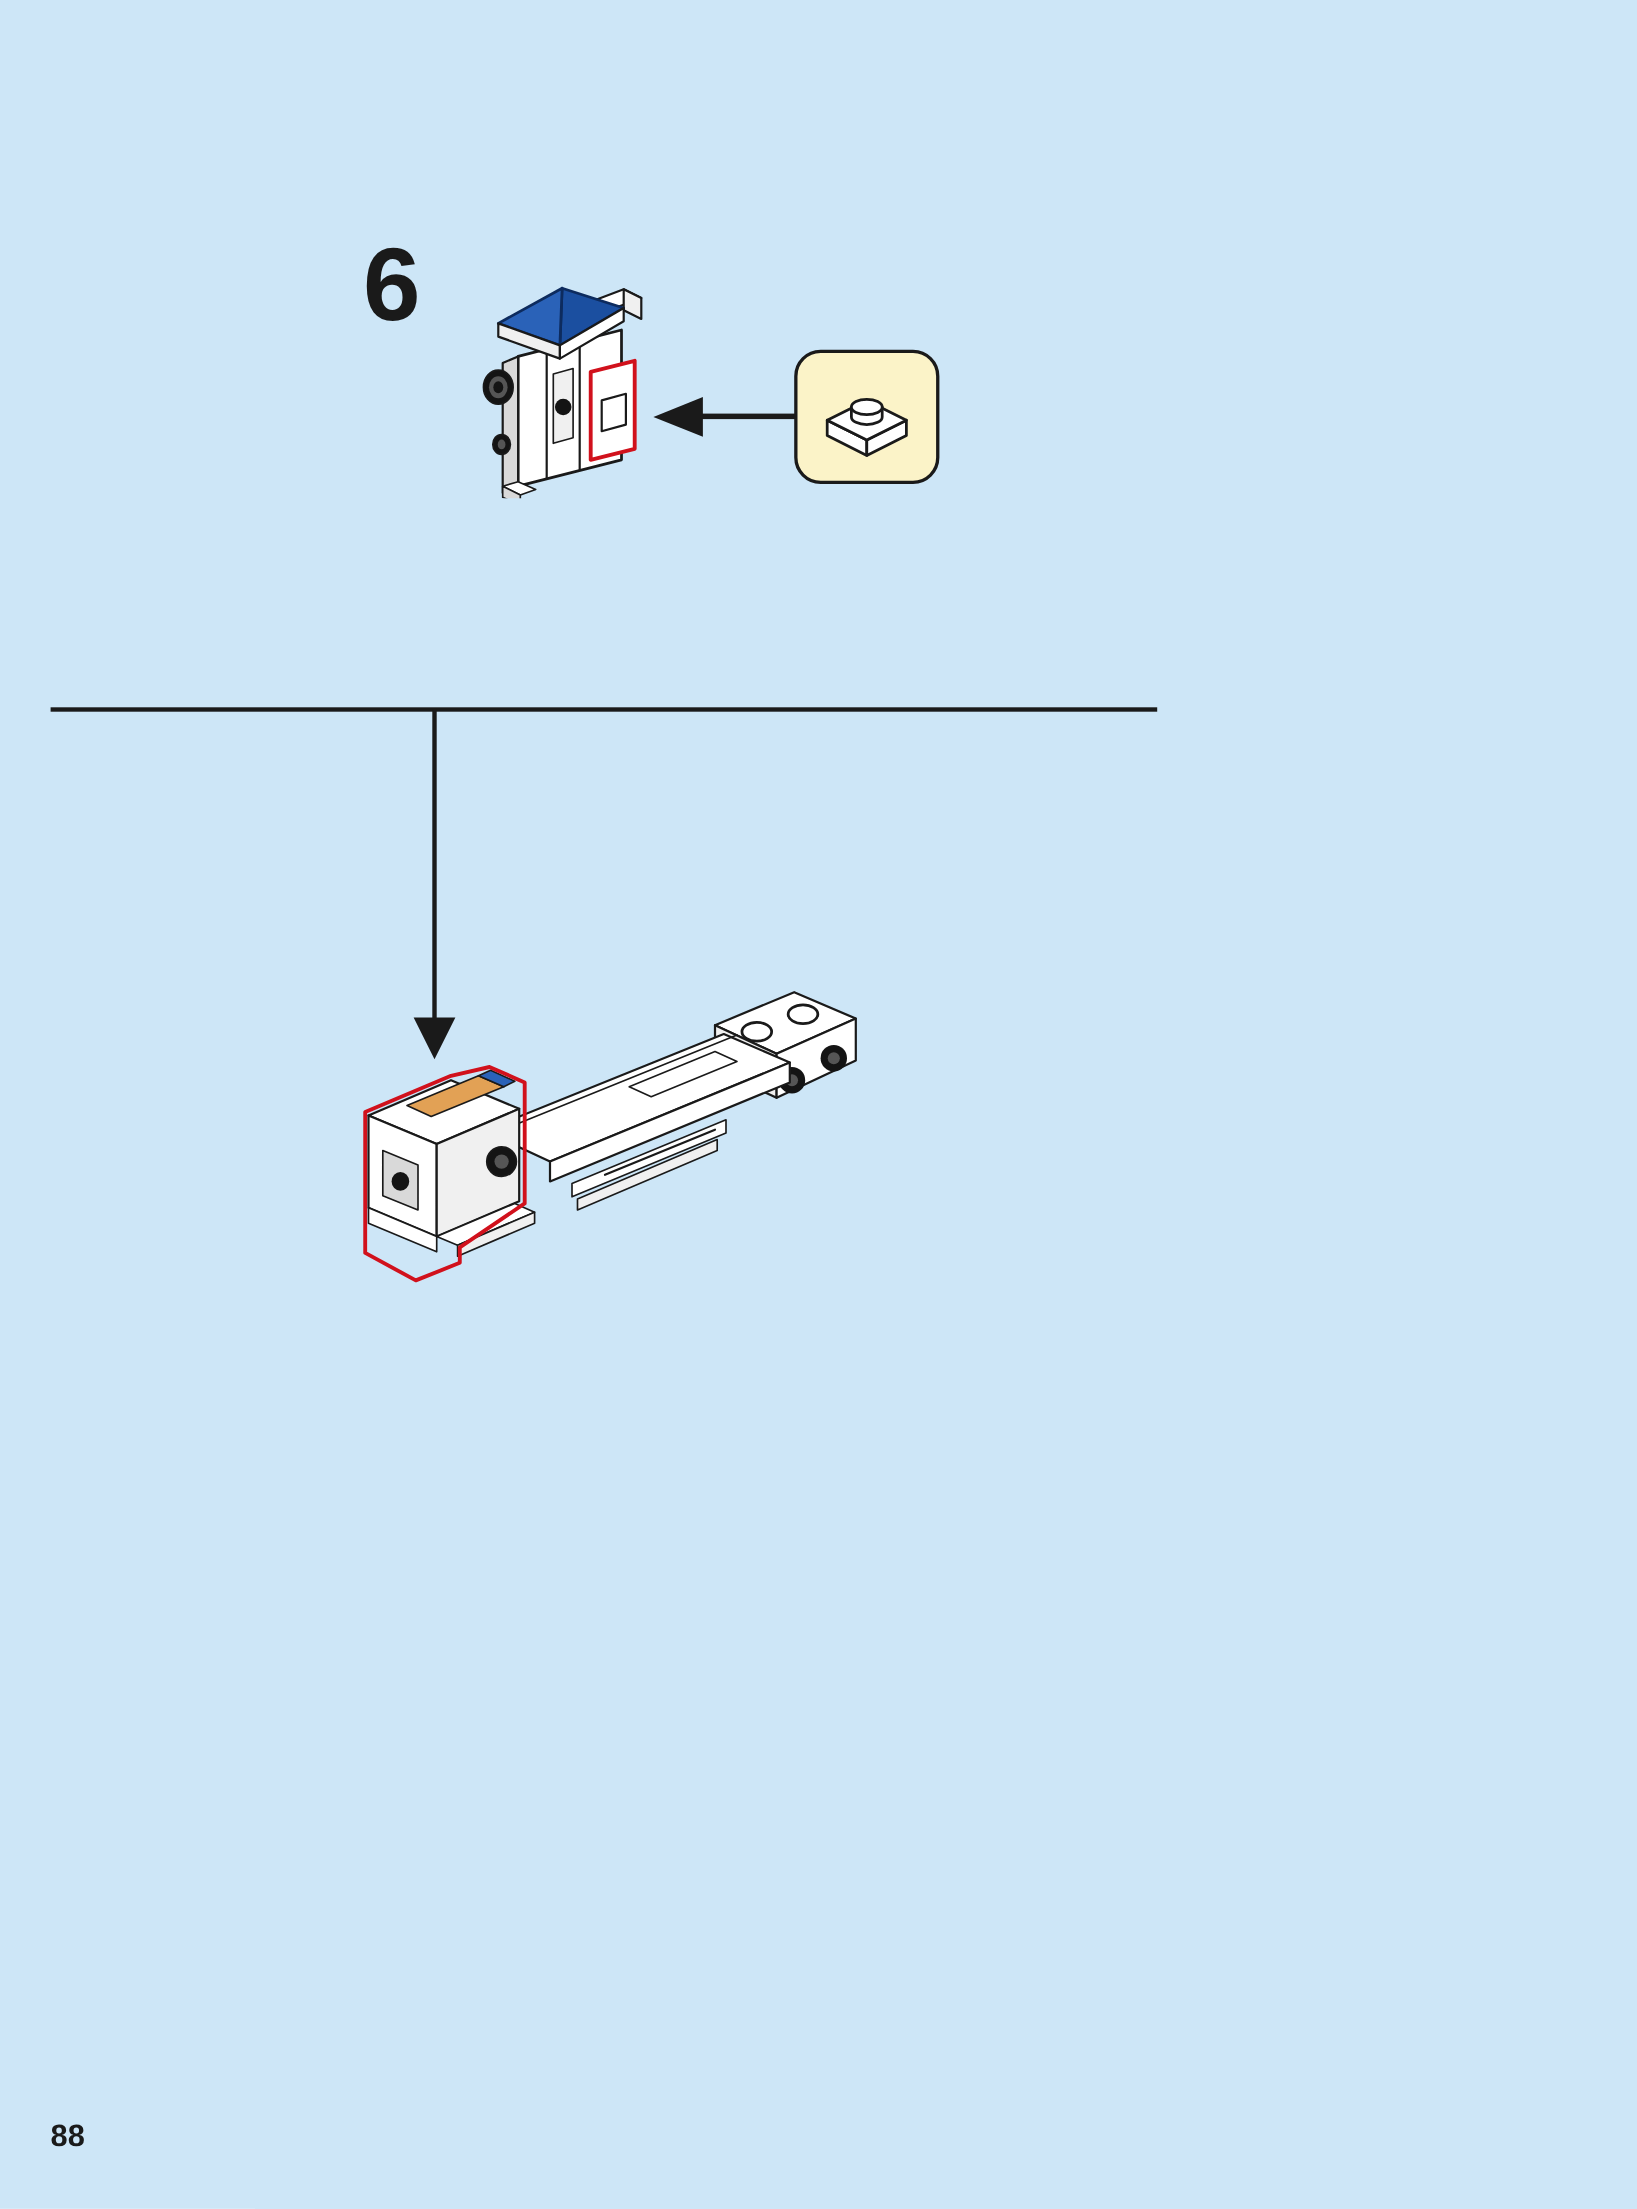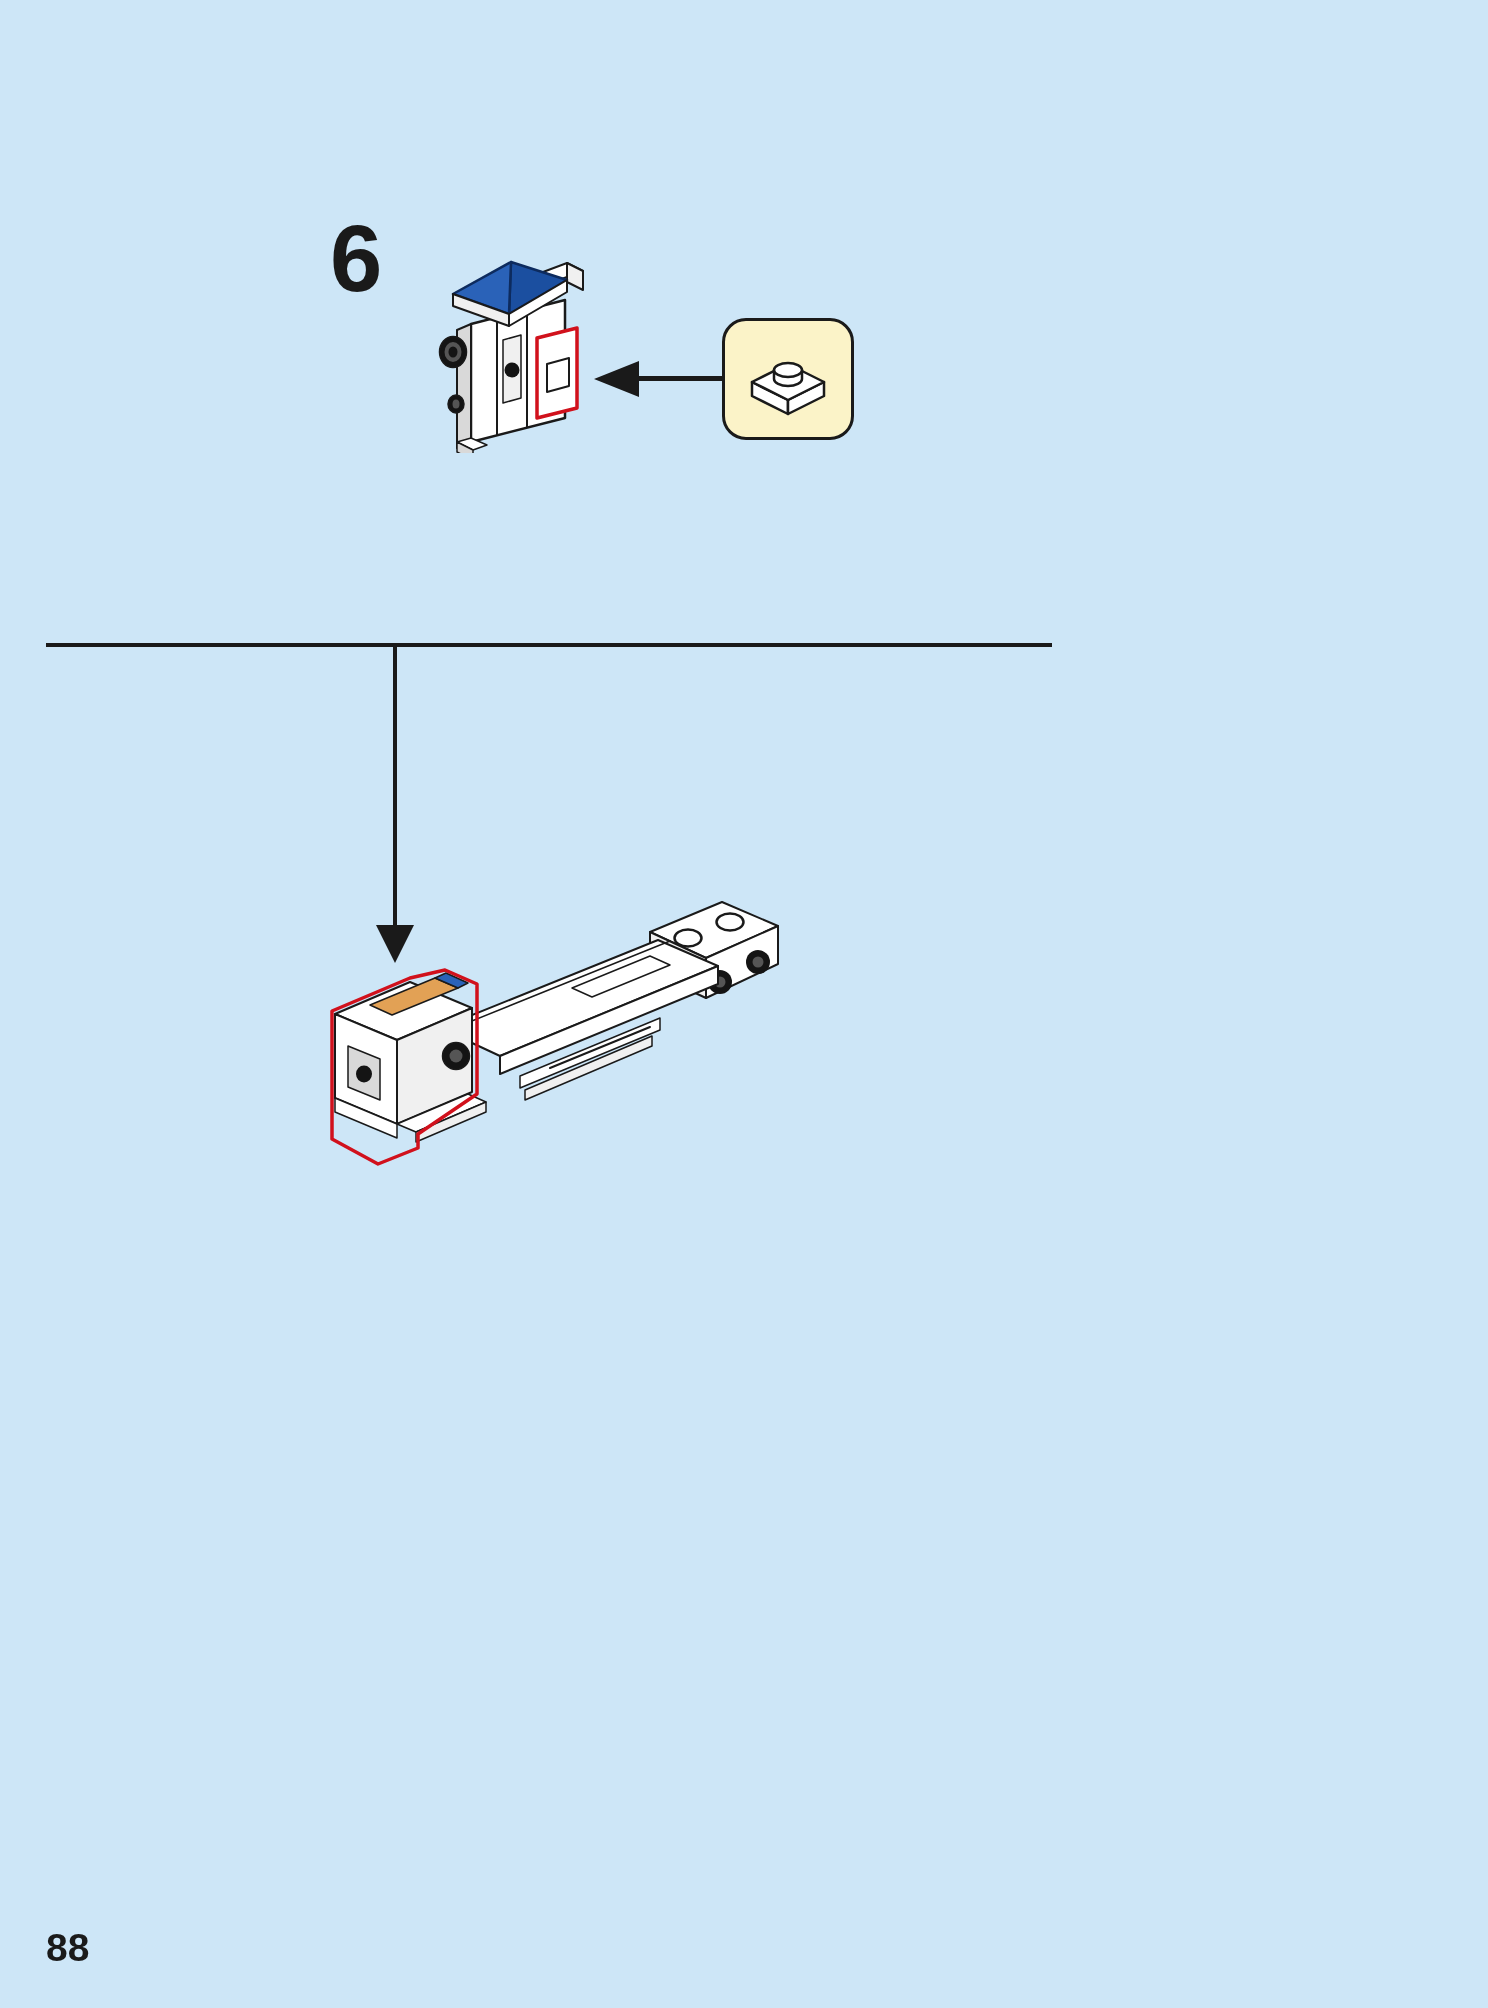--- a/index.html
+++ b/index.html
@@ -16,21 +16,21 @@
   .step-number{
     left:330px; top:212px;
     font-size:94px;
     font-weight:800;
     color:var(--ink,#1a1a1a);
     line-height:1;
     letter-spacing:-2px;
   }
   .page-number{
     left:46px; top:1928px;
-    font-size:39px;
+    font-size:28px;
     font-weight:800;
     color:var(--ink,#1a1a1a);
     line-height:1;
   }
 
   
   .divider{
     left:46px; top:643px;
     width:1006px; height:4px;
     background:var(--ink,#1a1a1a);

